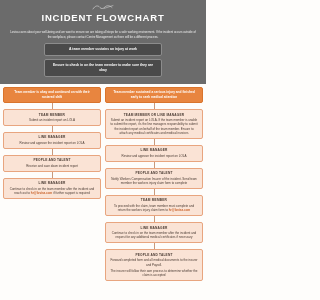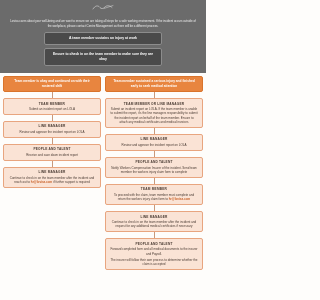--- a/index.html
+++ b/index.html
@@ -111,20 +111,21 @@
 </head>
 <body>
 
 <div id="page">
 
   <div class="header">
     <svg class="brand-logo" viewBox="0 0 44 14">
       <path d="M2 10 C6 3, 12 2, 16 7 C18 10, 22 10, 26 6 C30 2, 36 3, 40 7" fill="none" stroke="#E8E8E8" stroke-width="1.1" stroke-linecap="round"></path>
       <path d="M24 9 L42 3" fill="none" stroke="#E8E8E8" stroke-width="0.9" stroke-linecap="round"></path>
     </svg>
+    <div class="header-title">INCIDENT FLOWCHART</div>
   </div>
 
   <div class="intro">Lovisa cares about your well-being and we want to ensure we are taking all steps for a safe working environment. If the incident occurs outside of the workplace, please contact Centre Management as there will be a different process.</div>
 
   <div class="top-zone">
     <div class="dark-node">A team member sustains an injury at work</div>
     <div class="dark-node">Ensure to check in on the team member to make sure they are okay</div>
   </div>
 
   <div class="cols">

